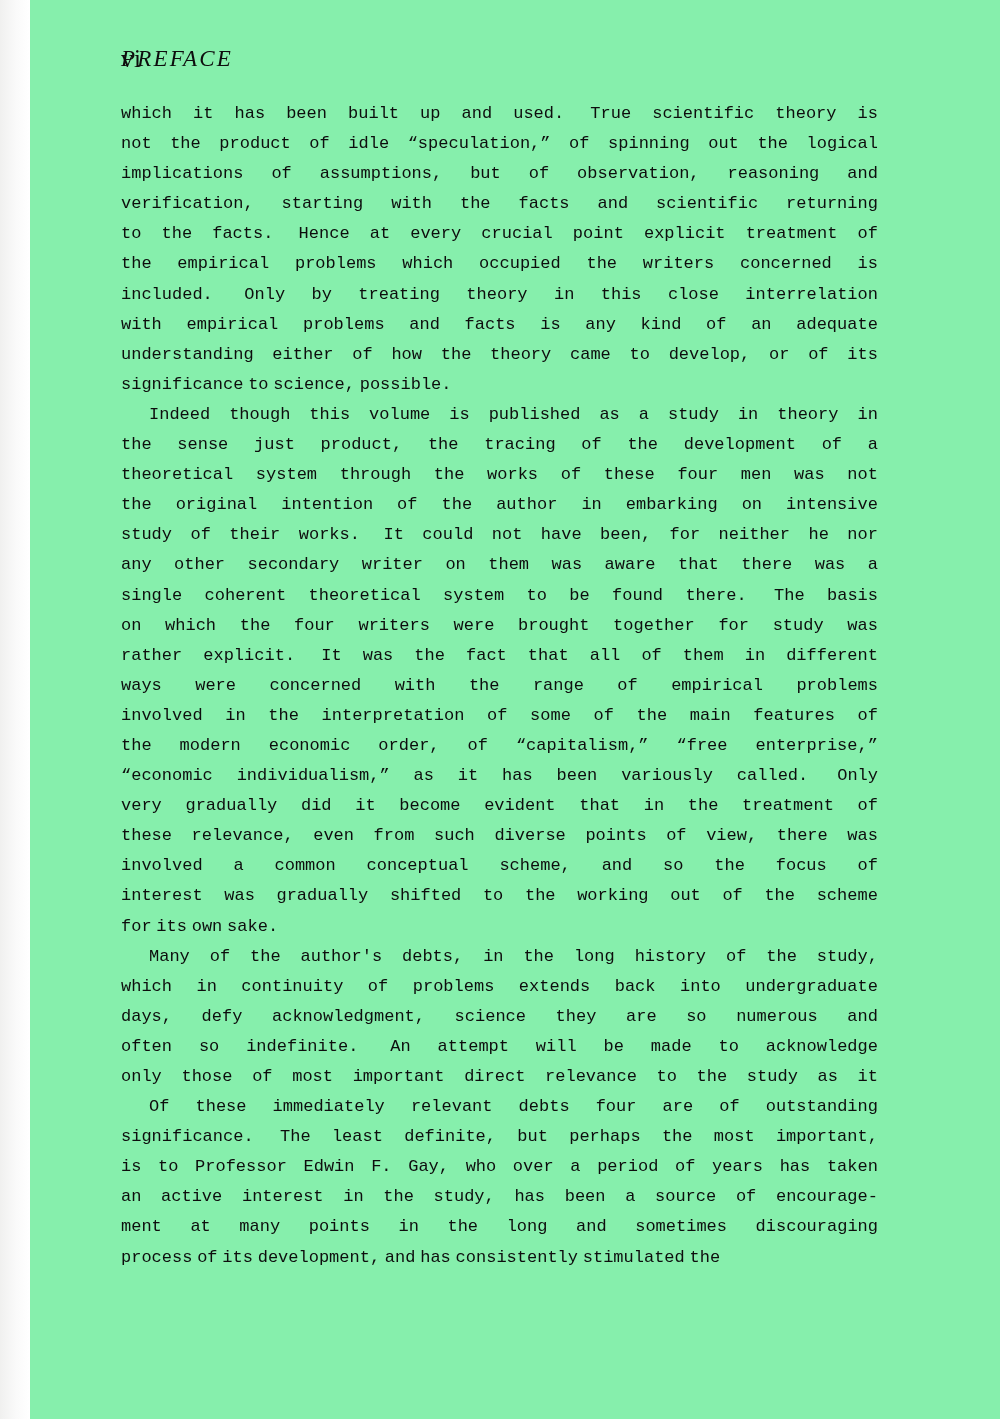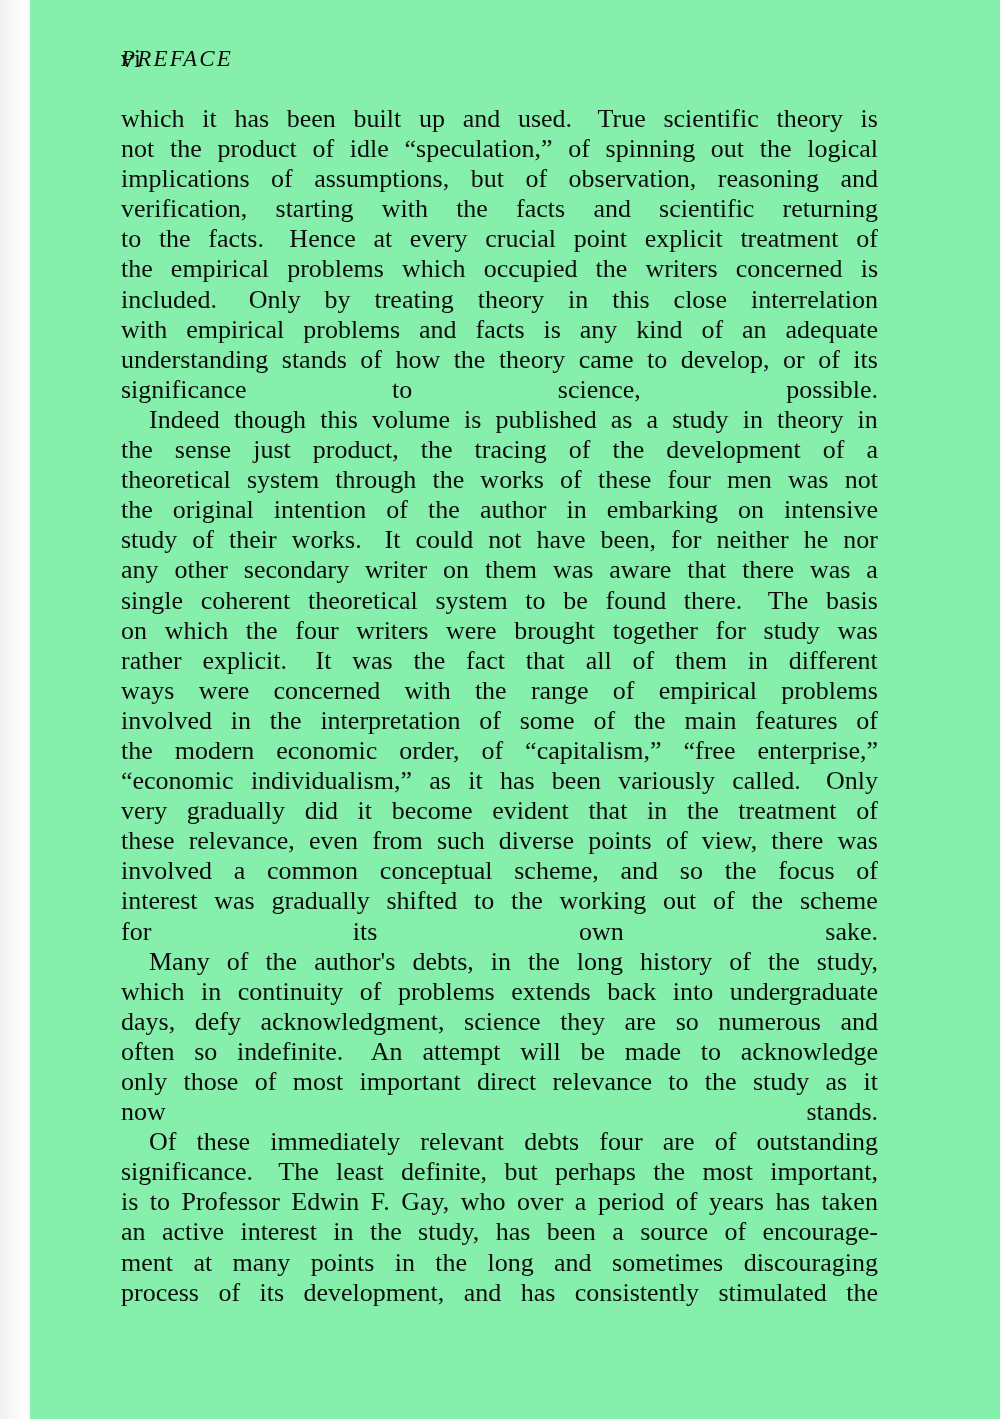--- a/index.html
+++ b/index.html
@@ -72,32 +72,33 @@
   .para {
     margin: 0;
   }
 
   
   .line {
     display: flex;
     width: 757px;
     height: 30.1px;
     align-items: baseline;
-    font-size: 26px;
+    font-size: 17px;
     white-space: pre;
+    font-family: Liberation Mono, monospace;
   }
 
   
   .line.just {
     justify-content: space-between;
   }
 
   
   .line.last {
-    justify-content: space-between;
+    justify-content: flex-start;
   }
 
   .line.last .w + .w {
     margin-left: 0.28em;
   }
 
   
   .line.indent {
     padding-left: 28px;
     width: 729px;
@@ -124,21 +125,21 @@
   <div class="textblock">
       <div class="para">
         <div class="line just"><span class="w">which</span><span class="w">it</span><span class="w">has</span><span class="w">been</span><span class="w">built</span><span class="w">up</span><span class="w">and</span><span class="w sentence-gap">used.</span><span class="w">True</span><span class="w">scientific</span><span class="w">theory</span><span class="w">is</span></div>
         <div class="line just"><span class="w">not</span><span class="w">the</span><span class="w">product</span><span class="w">of</span><span class="w">idle</span><span class="w">“speculation,”</span><span class="w">of</span><span class="w">spinning</span><span class="w">out</span><span class="w">the</span><span class="w">logical</span></div>
         <div class="line just"><span class="w">implications</span><span class="w">of</span><span class="w">assumptions,</span><span class="w">but</span><span class="w">of</span><span class="w">observation,</span><span class="w">reasoning</span><span class="w">and</span></div>
         <div class="line just"><span class="w">verification,</span><span class="w">starting</span><span class="w">with</span><span class="w">the</span><span class="w">facts</span><span class="w">and</span><span class="w">scientific</span><span class="w">returning</span></div>
         <div class="line just"><span class="w">to</span><span class="w">the</span><span class="w sentence-gap">facts.</span><span class="w">Hence</span><span class="w">at</span><span class="w">every</span><span class="w">crucial</span><span class="w">point</span><span class="w">explicit</span><span class="w">treatment</span><span class="w">of</span></div>
         <div class="line just"><span class="w">the</span><span class="w">empirical</span><span class="w">problems</span><span class="w">which</span><span class="w">occupied</span><span class="w">the</span><span class="w">writers</span><span class="w">concerned</span><span class="w">is</span></div>
         <div class="line just"><span class="w sentence-gap">included.</span><span class="w">Only</span><span class="w">by</span><span class="w">treating</span><span class="w">theory</span><span class="w">in</span><span class="w">this</span><span class="w">close</span><span class="w">interrelation</span></div>
         <div class="line just"><span class="w">with</span><span class="w">empirical</span><span class="w">problems</span><span class="w">and</span><span class="w">facts</span><span class="w">is</span><span class="w">any</span><span class="w">kind</span><span class="w">of</span><span class="w">an</span><span class="w">adequate</span></div>
-        <div class="line just"><span class="w">understanding</span><span class="w">stands</span><span class="w">of</span><span class="w">how</span><span class="w">the</span><span class="w">theory</span><span class="w">came</span><span class="w">to</span><span class="w">develop,</span><span class="w">or</span><span class="w">of</span><span class="w">its</span></div>
+        <div class="line just"><span class="w">understanding</span><span class="w">either</span><span class="w">of</span><span class="w">how</span><span class="w">the</span><span class="w">theory</span><span class="w">came</span><span class="w">to</span><span class="w">develop,</span><span class="w">or</span><span class="w">of</span><span class="w">its</span></div>
         <div class="line last"><span class="w">significance</span><span class="w">to</span><span class="w">science,</span><span class="w">possible.</span></div>
       </div>
       <div class="para">
         <div class="line just indent"><span class="w">Indeed</span><span class="w">though</span><span class="w">this</span><span class="w">volume</span><span class="w">is</span><span class="w">published</span><span class="w">as</span><span class="w">a</span><span class="w">study</span><span class="w">in</span><span class="w">theory</span><span class="w">in</span></div>
         <div class="line just"><span class="w">the</span><span class="w">sense</span><span class="w">just</span><span class="w">product,</span><span class="w">the</span><span class="w">tracing</span><span class="w">of</span><span class="w">the</span><span class="w">development</span><span class="w">of</span><span class="w">a</span></div>
         <div class="line just"><span class="w">theoretical</span><span class="w">system</span><span class="w">through</span><span class="w">the</span><span class="w">works</span><span class="w">of</span><span class="w">these</span><span class="w">four</span><span class="w">men</span><span class="w">was</span><span class="w">not</span></div>
         <div class="line just"><span class="w">the</span><span class="w">original</span><span class="w">intention</span><span class="w">of</span><span class="w">the</span><span class="w">author</span><span class="w">in</span><span class="w">embarking</span><span class="w">on</span><span class="w">intensive</span></div>
         <div class="line just"><span class="w">study</span><span class="w">of</span><span class="w">their</span><span class="w sentence-gap">works.</span><span class="w">It</span><span class="w">could</span><span class="w">not</span><span class="w">have</span><span class="w">been,</span><span class="w">for</span><span class="w">neither</span><span class="w">he</span><span class="w">nor</span></div>
         <div class="line just"><span class="w">any</span><span class="w">other</span><span class="w">secondary</span><span class="w">writer</span><span class="w">on</span><span class="w">them</span><span class="w">was</span><span class="w">aware</span><span class="w">that</span><span class="w">there</span><span class="w">was</span><span class="w">a</span></div>
         <div class="line just"><span class="w">single</span><span class="w">coherent</span><span class="w">theoretical</span><span class="w">system</span><span class="w">to</span><span class="w">be</span><span class="w">found</span><span class="w sentence-gap">there.</span><span class="w">The</span><span class="w">basis</span></div>
@@ -153,21 +154,20 @@
         <div class="line just"><span class="w">involved</span><span class="w">a</span><span class="w">common</span><span class="w">conceptual</span><span class="w">scheme,</span><span class="w">and</span><span class="w">so</span><span class="w">the</span><span class="w">focus</span><span class="w">of</span></div>
         <div class="line just"><span class="w">interest</span><span class="w">was</span><span class="w">gradually</span><span class="w">shifted</span><span class="w">to</span><span class="w">the</span><span class="w">working</span><span class="w">out</span><span class="w">of</span><span class="w">the</span><span class="w">scheme</span></div>
         <div class="line last"><span class="w">for</span><span class="w">its</span><span class="w">own</span><span class="w">sake.</span></div>
       </div>
       <div class="para">
         <div class="line just indent"><span class="w">Many</span><span class="w">of</span><span class="w">the</span><span class="w">author's</span><span class="w">debts,</span><span class="w">in</span><span class="w">the</span><span class="w">long</span><span class="w">history</span><span class="w">of</span><span class="w">the</span><span class="w">study,</span></div>
         <div class="line just"><span class="w">which</span><span class="w">in</span><span class="w">continuity</span><span class="w">of</span><span class="w">problems</span><span class="w">extends</span><span class="w">back</span><span class="w">into</span><span class="w">undergraduate</span></div>
         <div class="line just"><span class="w">days,</span><span class="w">defy</span><span class="w">acknowledgment,</span><span class="w">science</span><span class="w">they</span><span class="w">are</span><span class="w">so</span><span class="w">numerous</span><span class="w">and</span></div>
         <div class="line just"><span class="w">often</span><span class="w">so</span><span class="w sentence-gap">indefinite.</span><span class="w">An</span><span class="w">attempt</span><span class="w">will</span><span class="w">be</span><span class="w">made</span><span class="w">to</span><span class="w">acknowledge</span></div>
         <div class="line just"><span class="w">only</span><span class="w">those</span><span class="w">of</span><span class="w">most</span><span class="w">important</span><span class="w">direct</span><span class="w">relevance</span><span class="w">to</span><span class="w">the</span><span class="w">study</span><span class="w">as</span><span class="w">it</span></div>
-        <div class="line last"><span class="w">now</span><span class="w">stands.</span></div>
       </div>
       <div class="para">
         <div class="line just indent"><span class="w">Of</span><span class="w">these</span><span class="w">immediately</span><span class="w">relevant</span><span class="w">debts</span><span class="w">four</span><span class="w">are</span><span class="w">of</span><span class="w">outstanding</span></div>
         <div class="line just"><span class="w sentence-gap">significance.</span><span class="w">The</span><span class="w">least</span><span class="w">definite,</span><span class="w">but</span><span class="w">perhaps</span><span class="w">the</span><span class="w">most</span><span class="w">important,</span></div>
         <div class="line just"><span class="w">is</span><span class="w">to</span><span class="w">Professor</span><span class="w">Edwin</span><span class="w">F.</span><span class="w">Gay,</span><span class="w">who</span><span class="w">over</span><span class="w">a</span><span class="w">period</span><span class="w">of</span><span class="w">years</span><span class="w">has</span><span class="w">taken</span></div>
         <div class="line just"><span class="w">an</span><span class="w">active</span><span class="w">interest</span><span class="w">in</span><span class="w">the</span><span class="w">study,</span><span class="w">has</span><span class="w">been</span><span class="w">a</span><span class="w">source</span><span class="w">of</span><span class="w">encourage-</span></div>
         <div class="line just"><span class="w">ment</span><span class="w">at</span><span class="w">many</span><span class="w">points</span><span class="w">in</span><span class="w">the</span><span class="w">long</span><span class="w">and</span><span class="w">sometimes</span><span class="w">discouraging</span></div>
         <div class="line last"><span class="w">process</span><span class="w">of</span><span class="w">its</span><span class="w">development,</span><span class="w">and</span><span class="w">has</span><span class="w">consistently</span><span class="w">stimulated</span><span class="w">the</span></div>
       </div>
     </div>

